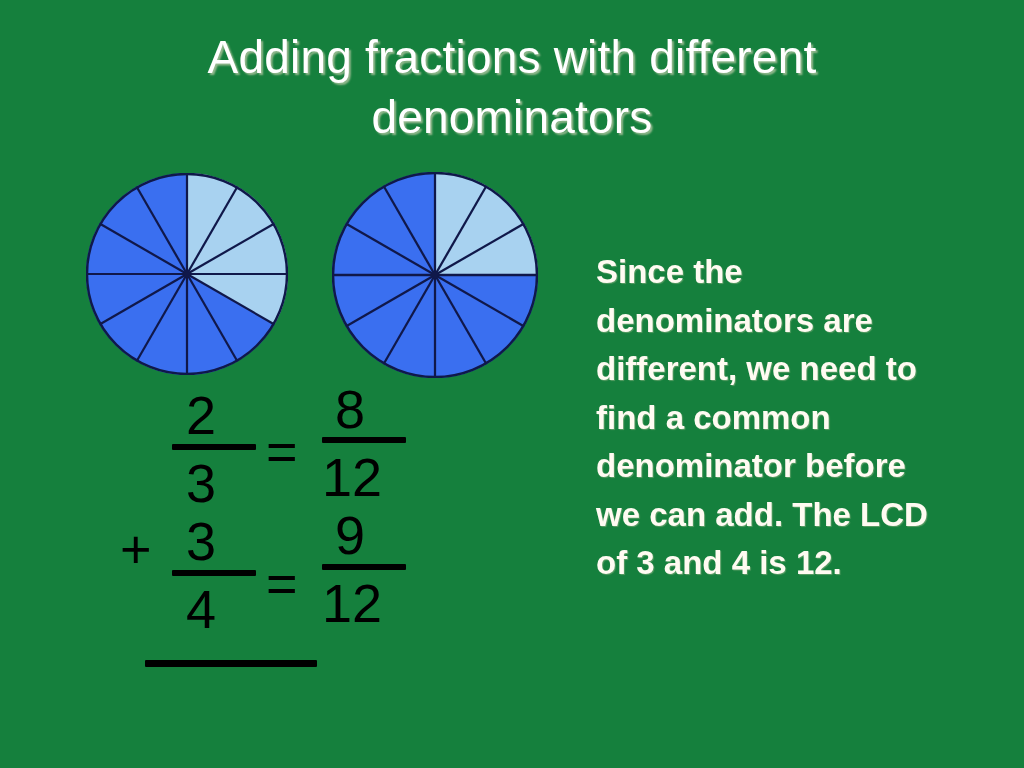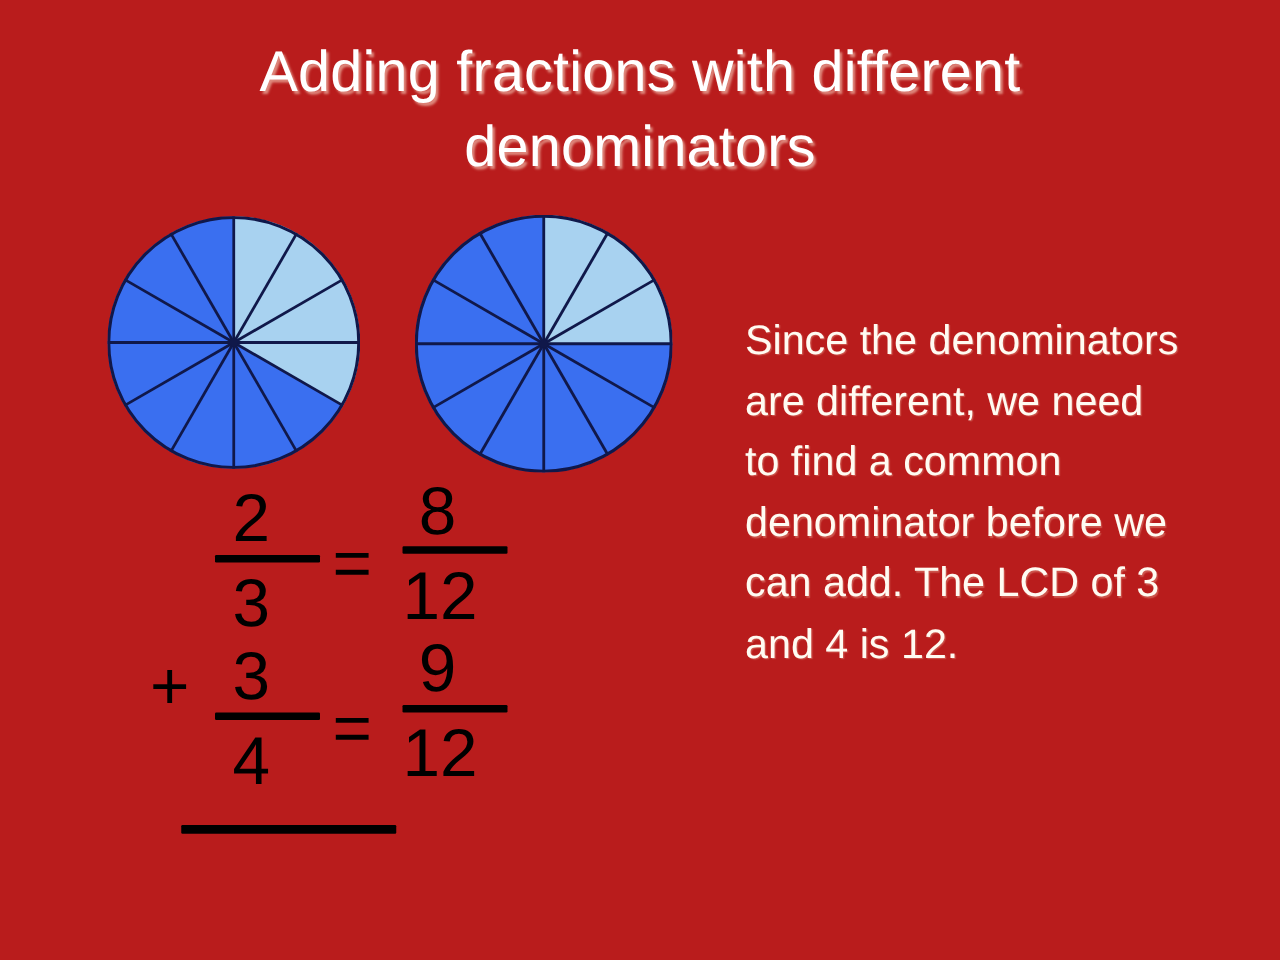--- a/index.html
+++ b/index.html
@@ -10,21 +10,21 @@
   body {
     width: 1024px;
     height: 768px;
     overflow: hidden;
     font-family: "Liberation Sans", sans-serif;
   }
   #slide {
     position: relative;
     width: 1024px;
     height: 768px;
-    background: #b91c1c;
+    background: #15803d;
     overflow: hidden;
   }
 
   
   #title {
     position: absolute;
     left: 92px;
     top: 28px;
     width: 840px;
     text-align: center;
@@ -98,21 +98,21 @@
 
   
   #sidetext {
     position: absolute;
     left: 596px;
     top: 248px;
     width: 352px;
     color: #FFFBF2;
     font-size: 33px;
     line-height: 1.47;
-    font-weight: normal;
+    font-weight: bold;
     text-shadow: 1px 1px 1px rgba(255, 225, 195, 0.30);
   }
 </style>
 </head>
 <body>
 
 <div id="slide">
 
   <div id="title">Adding fractions with different
 denominators</div>

